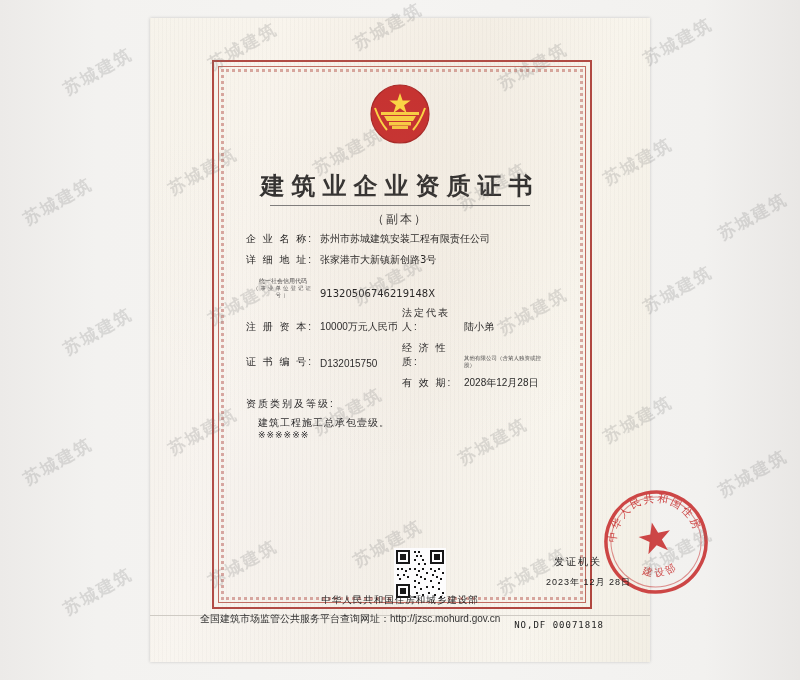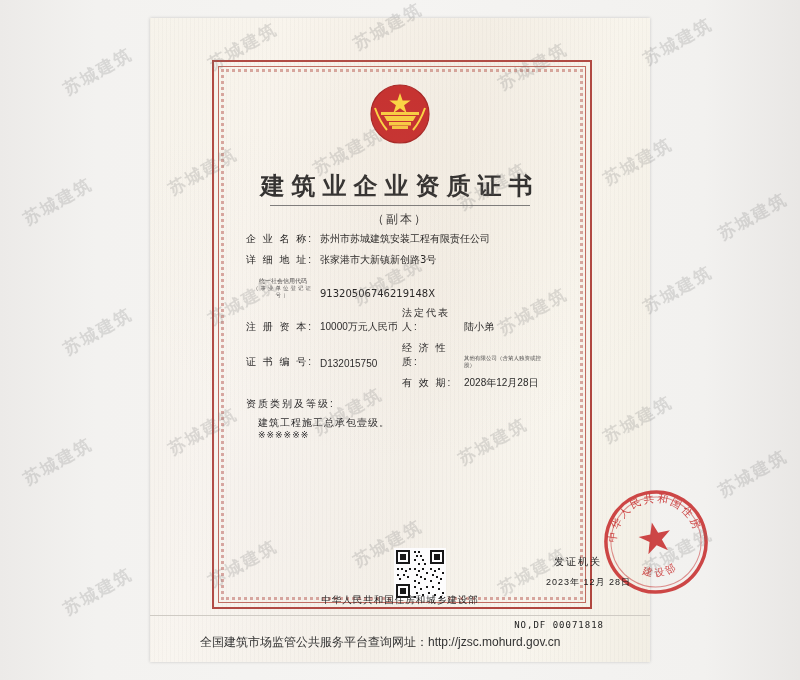--- a/index.html
+++ b/index.html
@@ -81,21 +81,21 @@
   
   #seal{position:absolute;left:452px;top:470px;width:108px;height:108px;transform:rotate(-12deg);}
   
   #issuer{position:absolute;left:404px;top:537px;font-size:10px;letter-spacing:2px;color:#1a1a1a;}
   #issue-date{position:absolute;left:396px;top:558px;font-size:9px;color:#1a1a1a;letter-spacing:1px;}
   #ministry{position:absolute;left:0;right:0;top:576px;text-align:center;font-size:9.5px;color:#1a1a1a;letter-spacing:1px;}
   
   #qr{position:absolute;left:244px;top:530px;width:52px;height:52px;background:#fff;}
   
   #footline{position:absolute;left:150px;top:615px;width:500px;height:1px;background:#cfcbc4;}
-  #footer-left{position:absolute;left:200px;top:634px;font-size:12px;color:#333;}
+  #footer-left{position:absolute;left:200px;top:612px;font-size:10px;color:#333;}
   #footer-right{position:absolute;right:196px;top:620px;font-size:9px;color:#222;letter-spacing:1px;
     font-family:"DejaVu Sans Mono","Liberation Mono",monospace;}
   
   .wm{position:absolute;color:rgba(120,120,120,.22);font-size:17px;letter-spacing:2px;
       transform:rotate(-30deg);white-space:nowrap;pointer-events:none;font-weight:bold;
       font-family:"DejaVu Sans","Liberation Sans",sans-serif;}
 </style>
 </head>
 <body>
 

